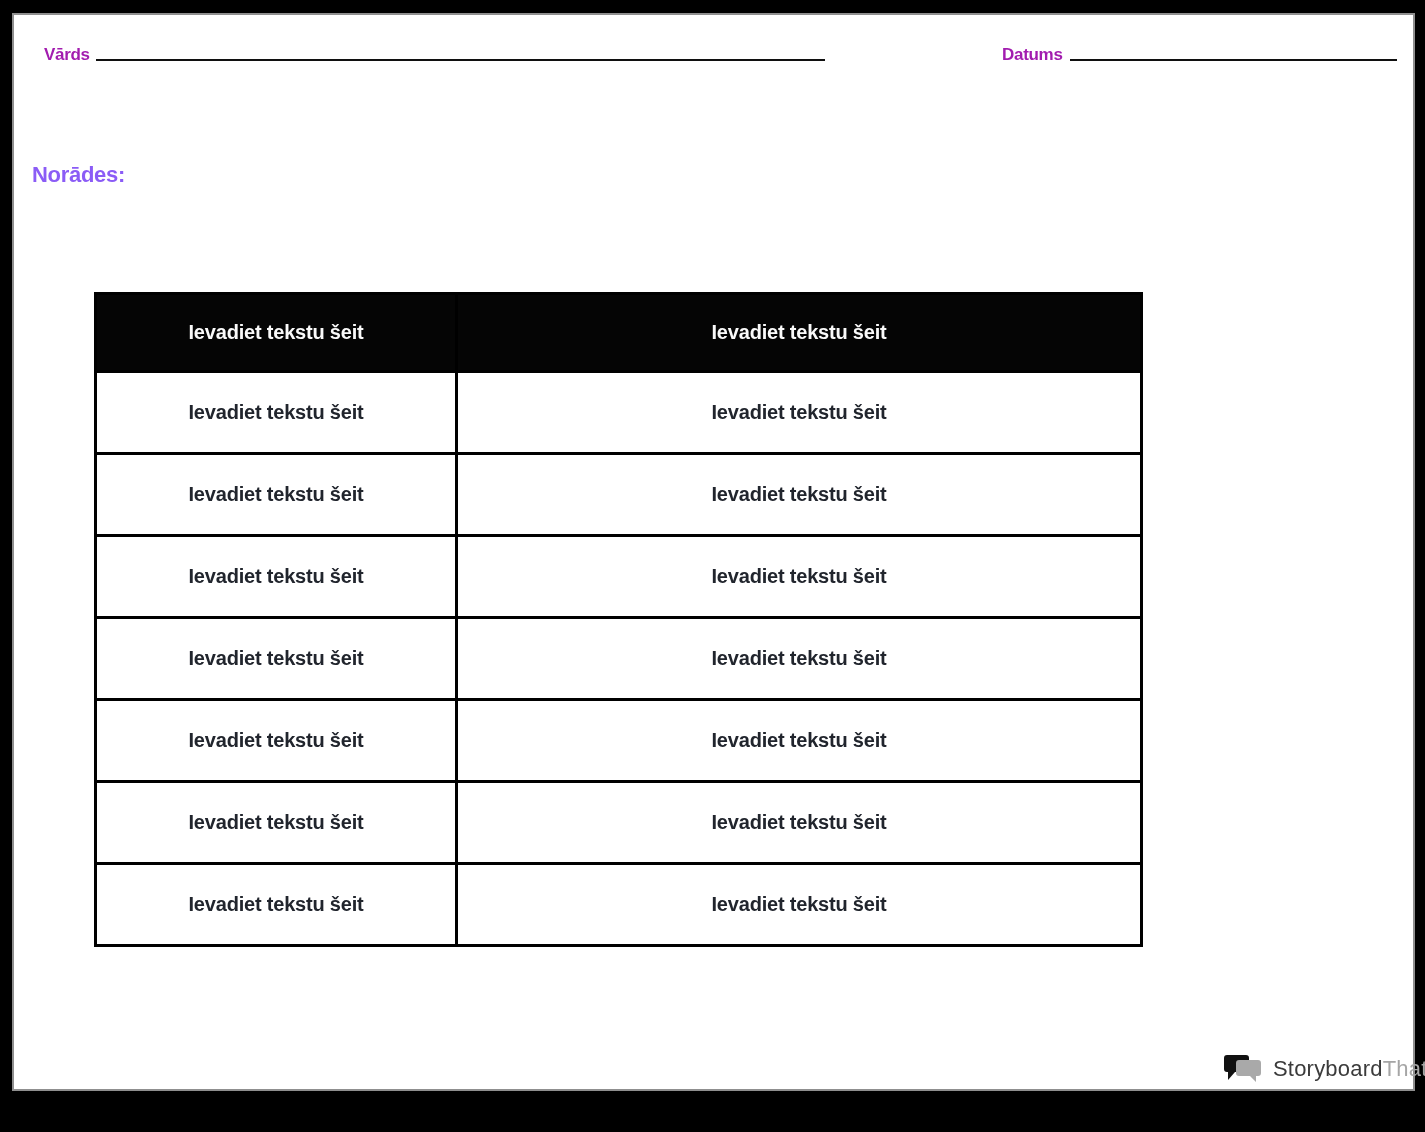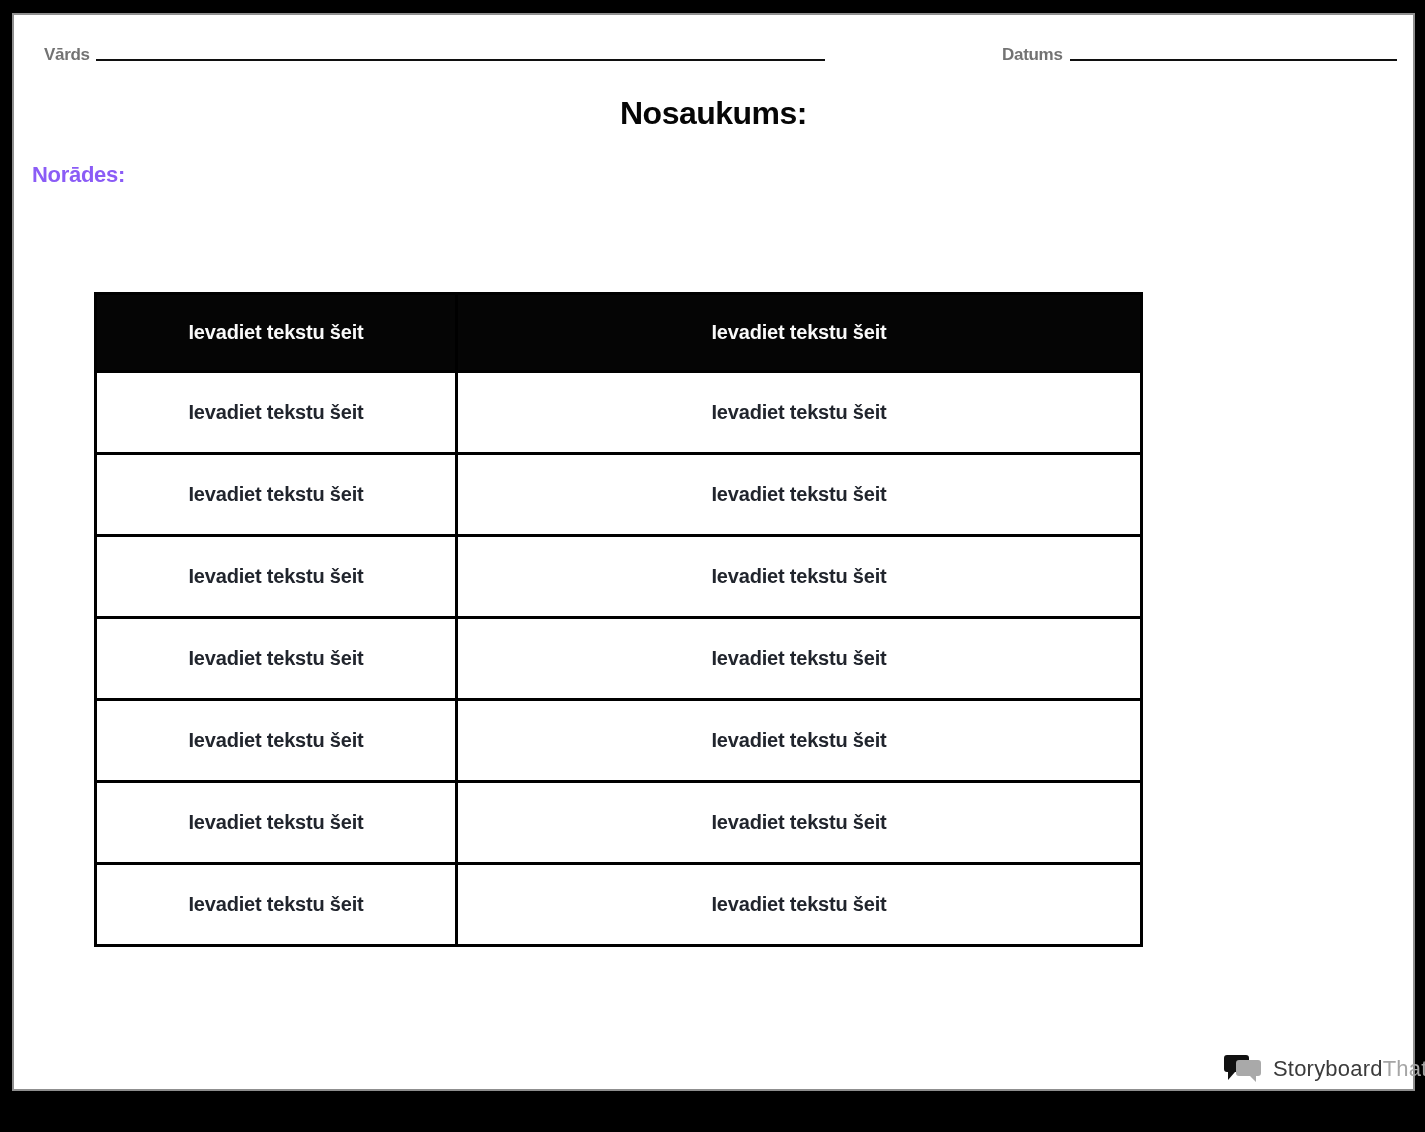--- a/index.html
+++ b/index.html
@@ -22,21 +22,21 @@
   }
   .page{
     position:absolute;left:12px;top:13px;
     width:1403px;height:1078px;
     background:#fff;
     border:2px solid #8f8f8f;
     box-sizing:border-box;
   }
   .field-label{
     position:absolute;
-    font-size:17px;font-weight:bold;color:#737373;
+    font-size:17px;font-weight:bold;color:#a21caf;
     letter-spacing:-0.3px;
   }
   .fill-line{
     position:absolute;height:18px;
     border-bottom:2px solid #101010;
   }
   .name-label{left:30px;top:30px;}
   .name-line{left:82px;top:26px;width:729px;}
   .date-label{left:988px;top:30px;text-align:right;}
   .date-line{left:1056px;top:26px;width:327px;}
@@ -97,21 +97,20 @@
 <body>
 
 <div class="page">
 
   <span class="field-label name-label">Vārds</span>
   <span class="fill-line name-line"></span>
 
   <span class="field-label date-label">Datums</span>
   <span class="fill-line date-line"></span>
 
-  <h1 class="page-title">Nosaukums:</h1>
 
   <div class="directions">Norādes:</div>
 
   <table class="worksheet">
     <thead>
       <tr>
           <th class="col-a">Ievadiet tekstu šeit</th>
           <th class="col-b">Ievadiet tekstu šeit</th>
         </tr>
     </thead>

